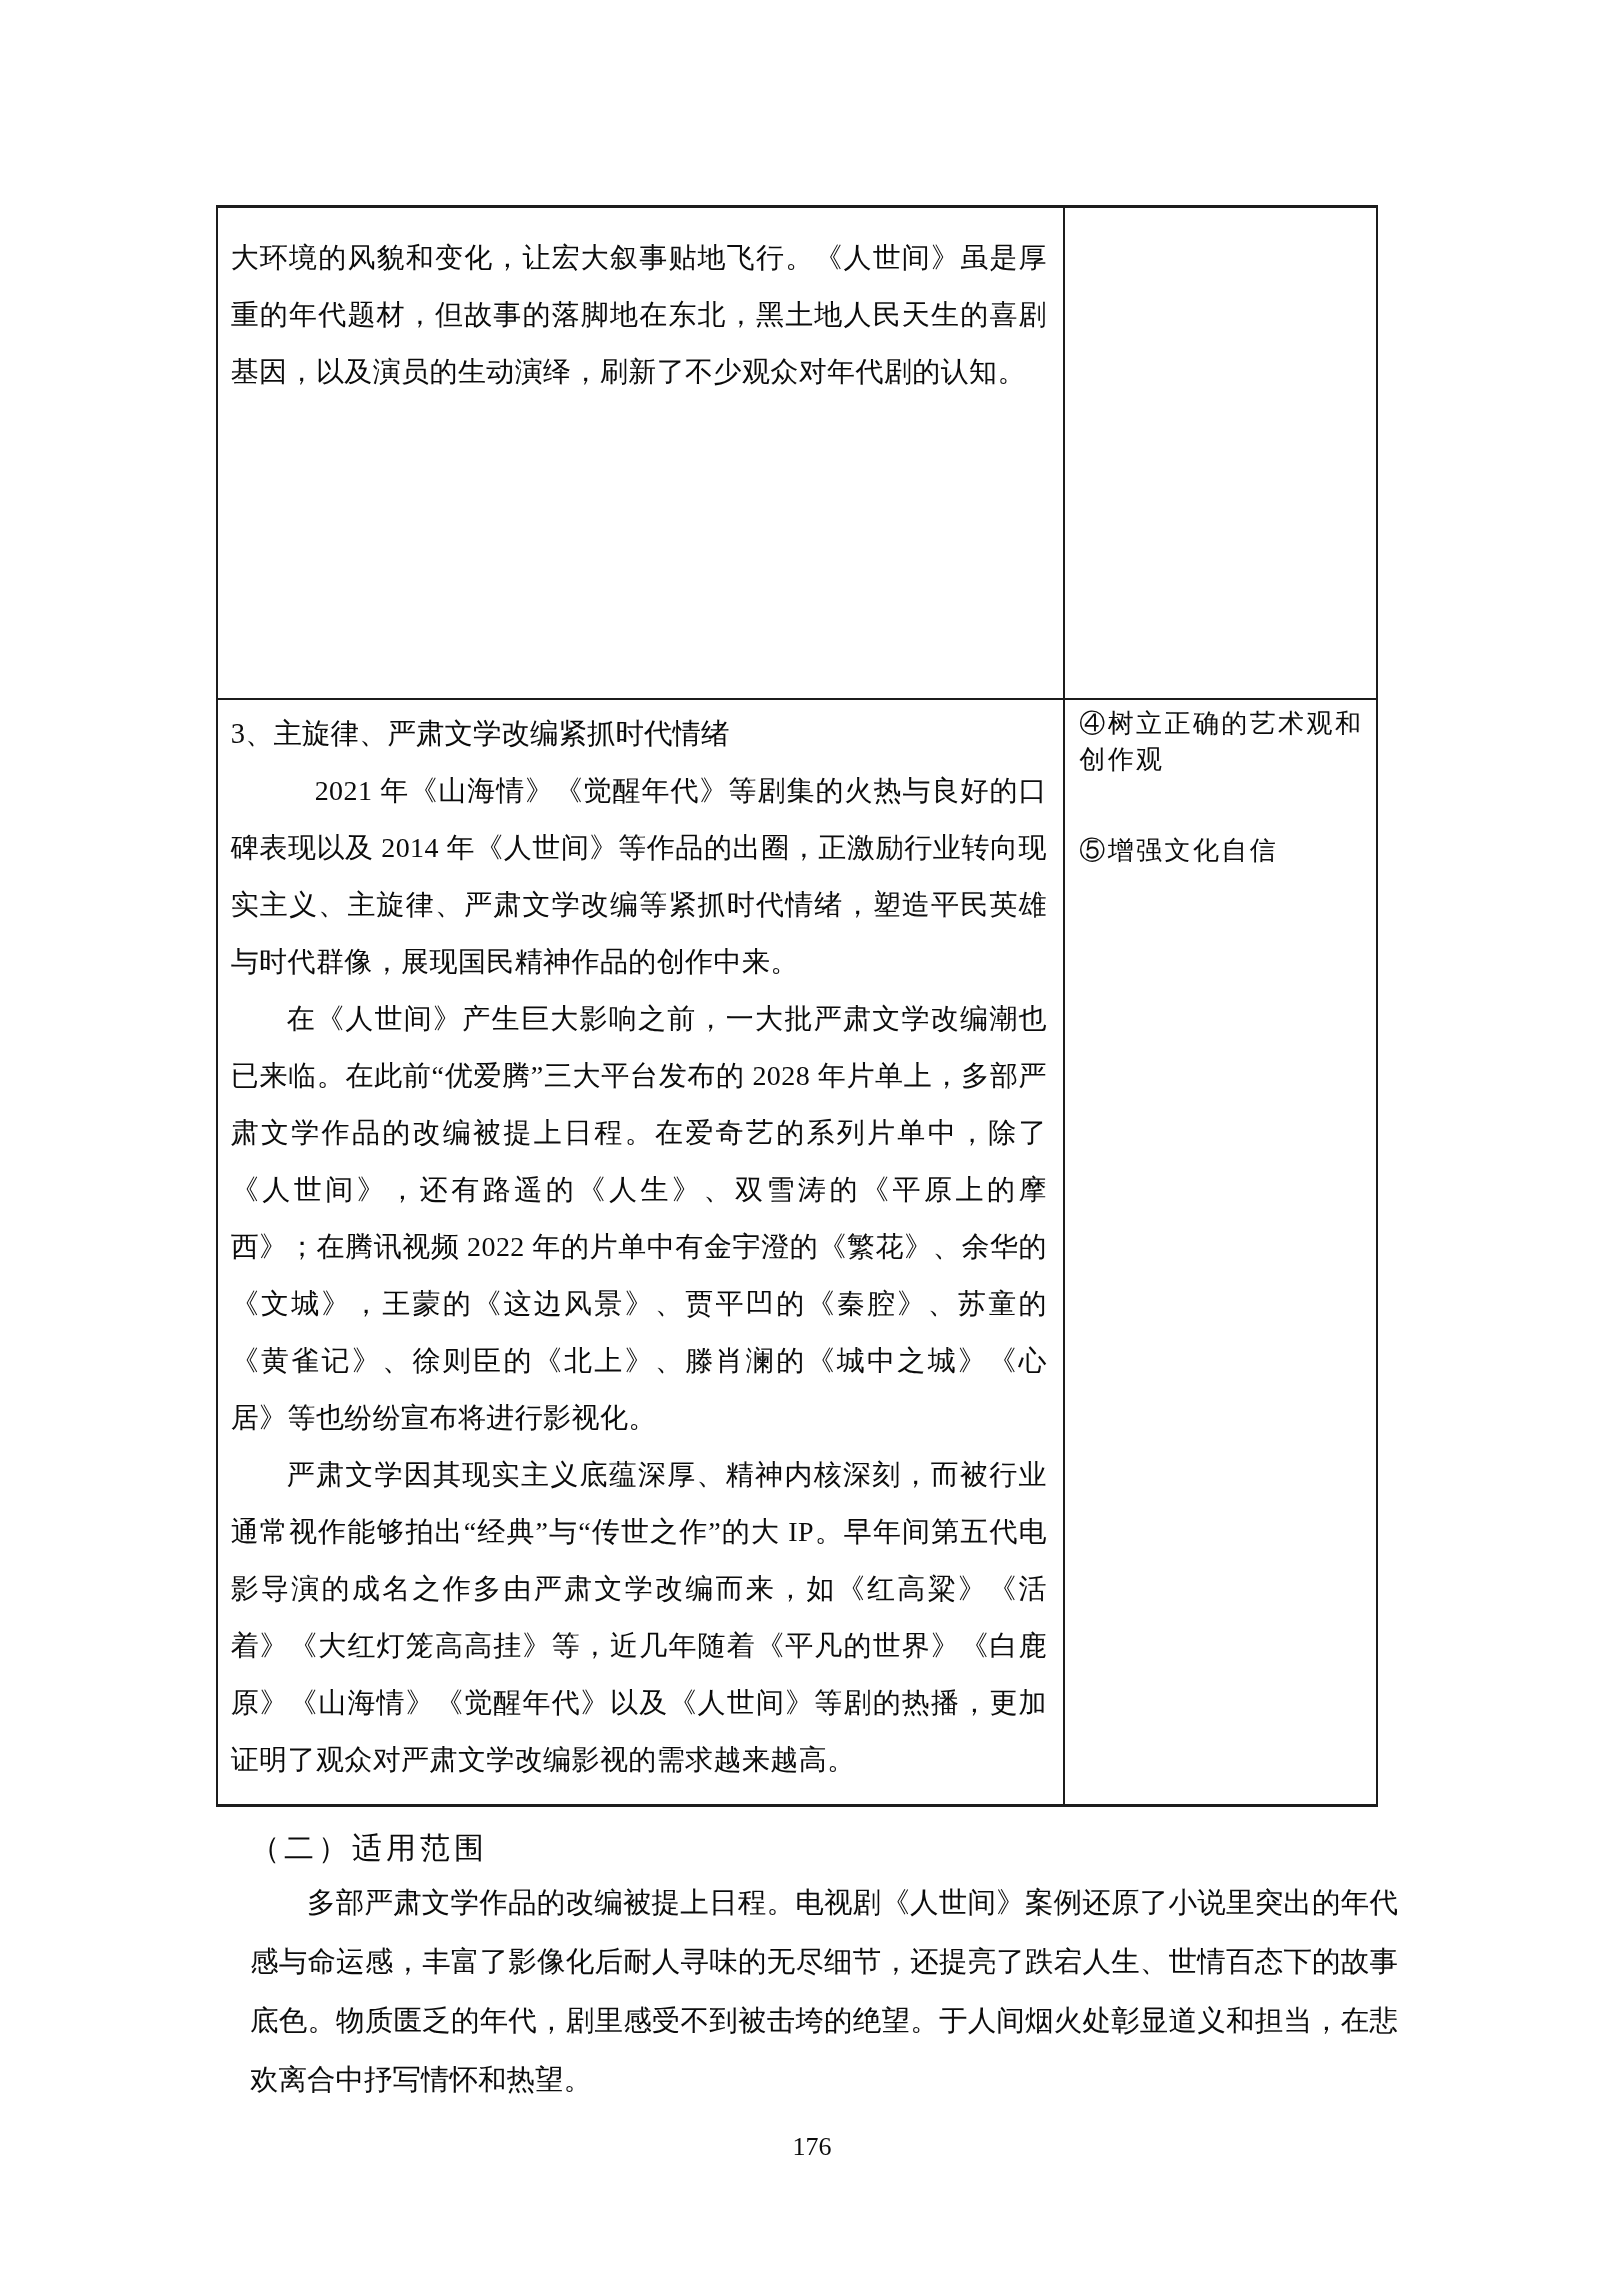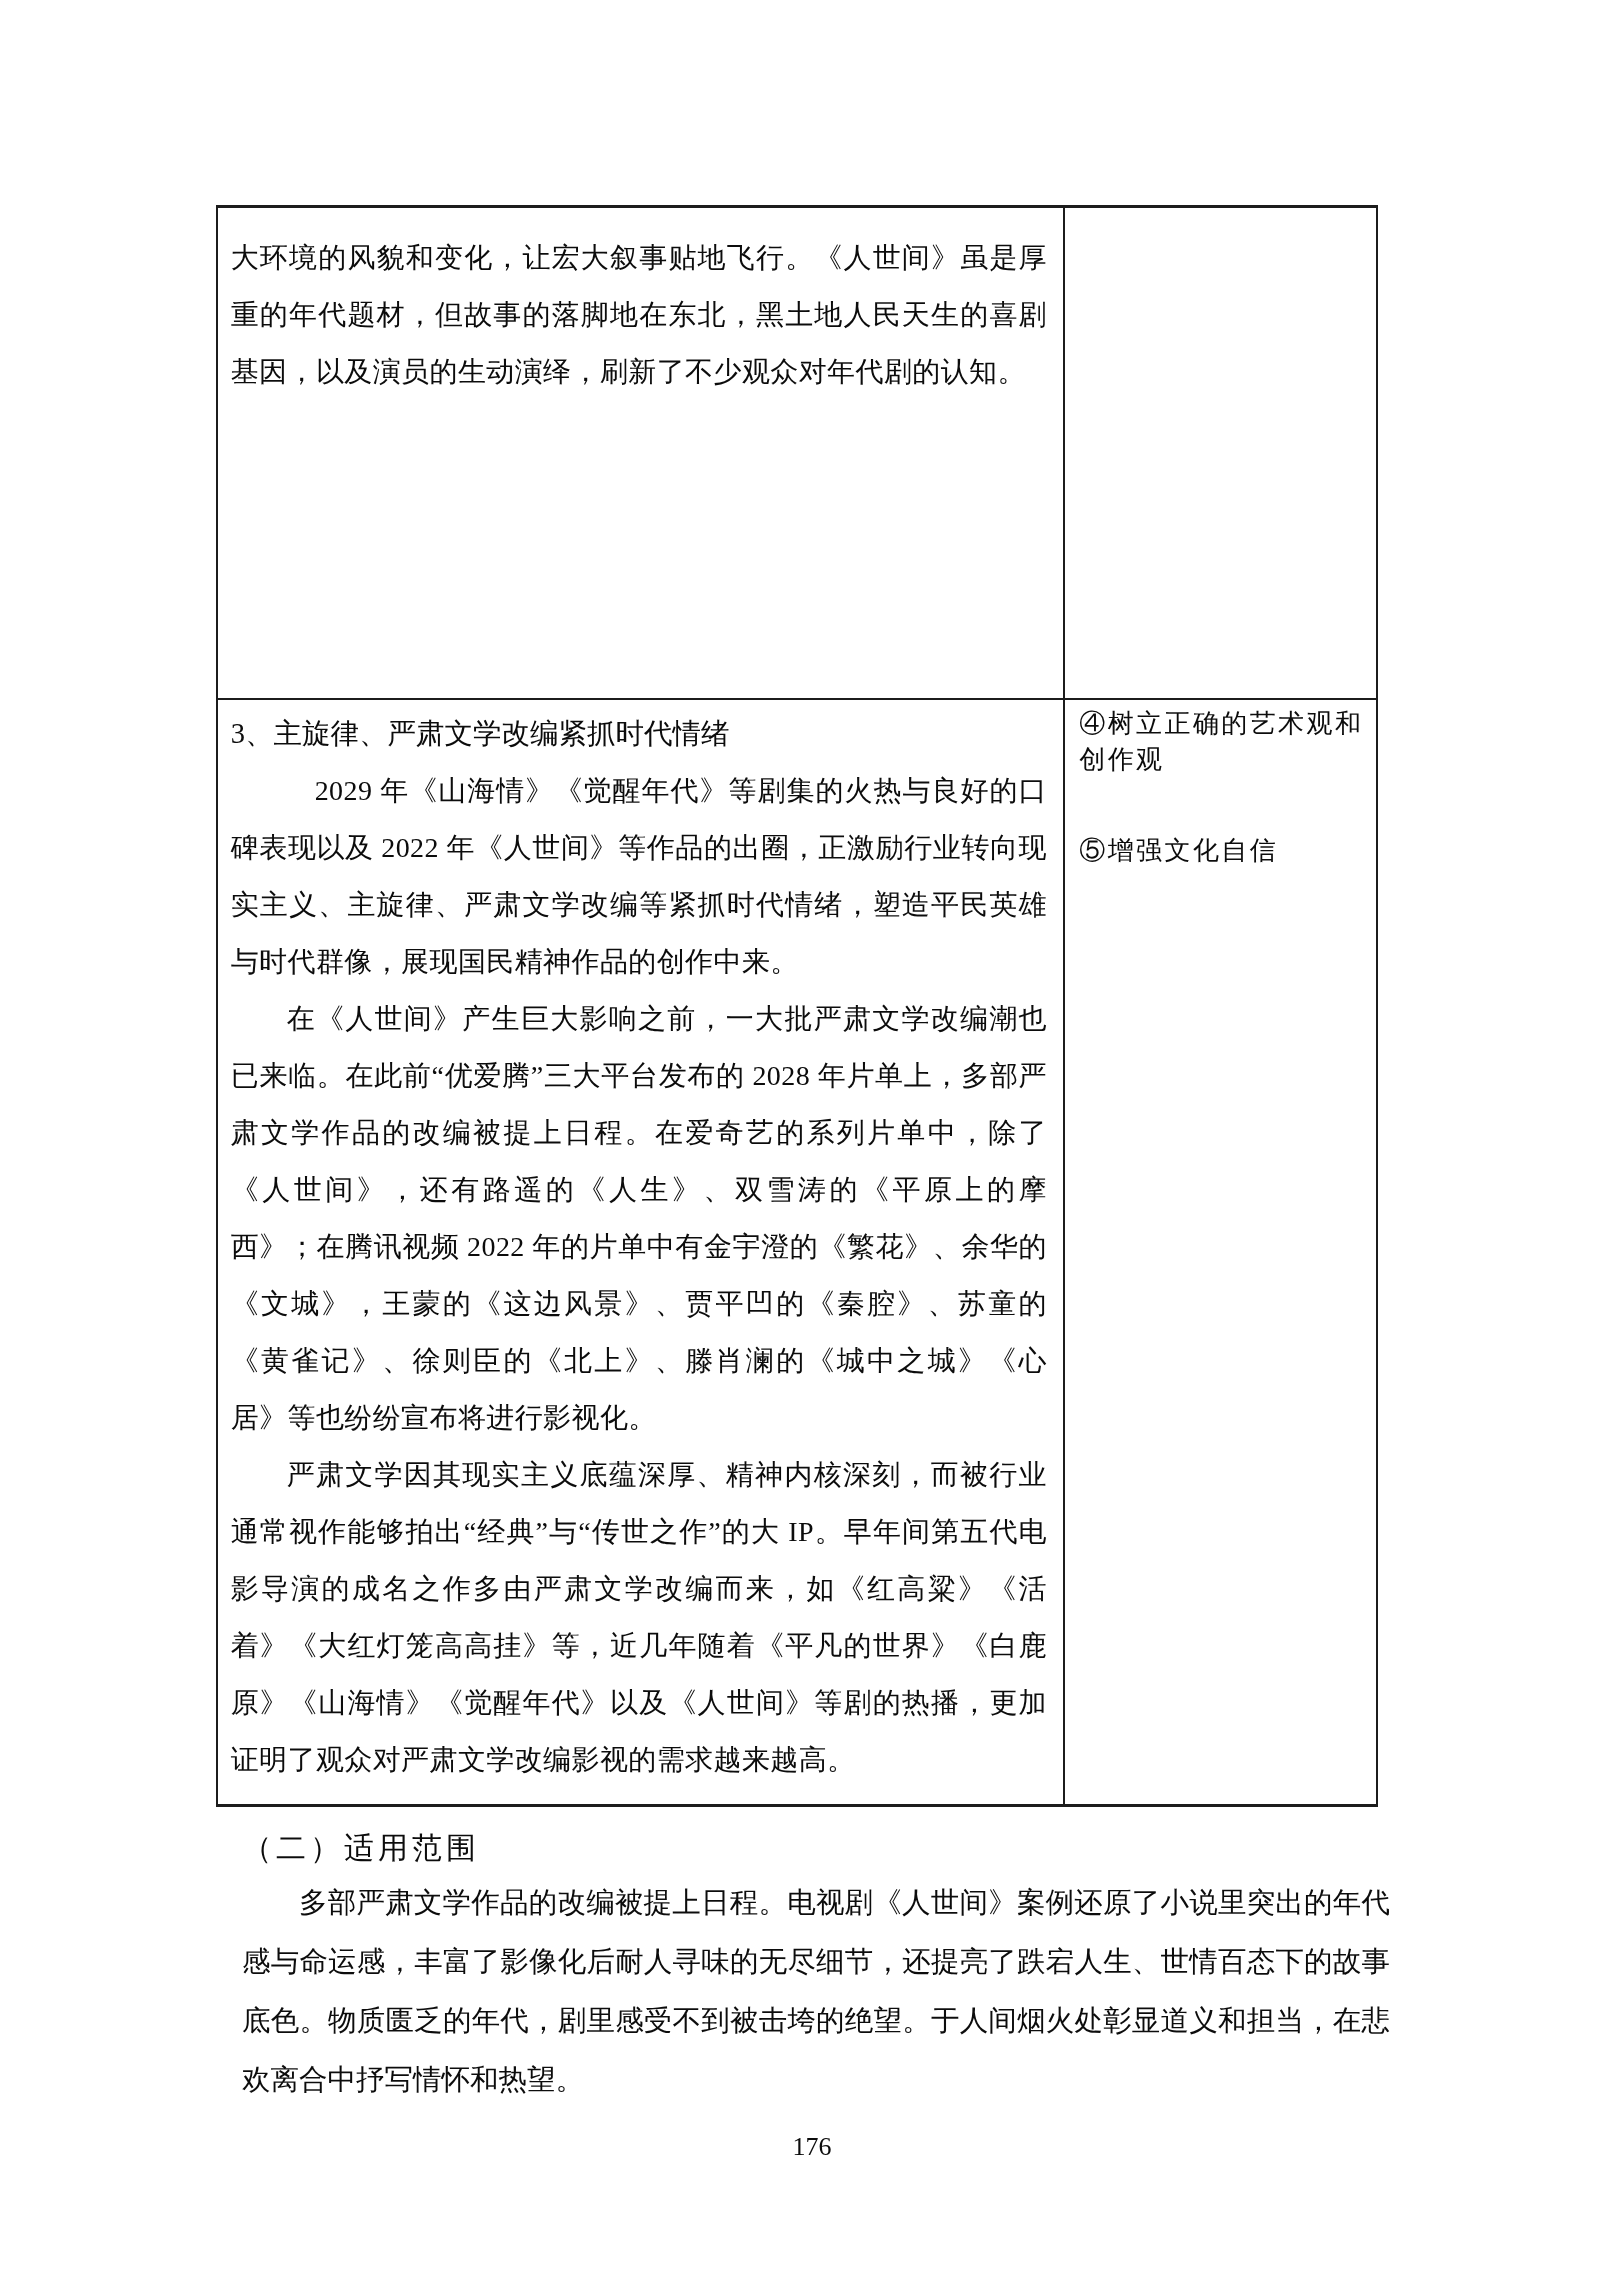--- a/index.html
+++ b/index.html
@@ -57,21 +57,21 @@
     margin: 0;
     font-size: 26px;
     line-height: 36px;
     letter-spacing: 2.4px;
     text-align: left;
   }
   .annotation + .annotation { margin-top: 55px; }
   
   .bottom-section {
     position: absolute;
-    left: 242px; top: 1828px;
+    left: 250px; top: 1828px;
     width: 1148px;
   }
   .section-heading {
     margin: 0 0 4.8px 0;
     font-size: 30px;
     line-height: 40px;
     font-weight: normal;
     letter-spacing: 4px;
   }
   .section-paragraph {
@@ -101,21 +101,21 @@
   <div class="t-row t-row-1">
     <div class="cell-left">
       <p>大环境的风貌和变化，让宏大叙事贴地飞行。《人世间》虽是厚重的年代题材，但故事的落脚地在东北，黑土地人民天生的喜剧基因，以及演员的生动演绎，刷新了不少观众对年代剧的认知。</p>
     </div>
     <div class="cell-right"></div>
   </div>
 
   <div class="t-row t-row-2">
     <div class="cell-left">
       <h3 class="row-heading">3、主旋律、严肃文学改编紧抓时代情绪</h3>
-      <p class="indent-3">2029 年《山海情》《觉醒年代》等剧集的火热与良好的口碑表现以及 2022 年《人世间》等作品的出圈，正激励行业转向现实主义、主旋律、严肃文学改编等紧抓时代情绪，塑造平民英雄与时代群像，展现国民精神作品的创作中来。</p>
+      <p class="indent-3">2021 年《山海情》《觉醒年代》等剧集的火热与良好的口碑表现以及 2014 年《人世间》等作品的出圈，正激励行业转向现实主义、主旋律、严肃文学改编等紧抓时代情绪，塑造平民英雄与时代群像，展现国民精神作品的创作中来。</p>
       <p class="indent-2">在《人世间》产生巨大影响之前，一大批严肃文学改编潮也已来临。在此前“优爱腾”三大平台发布的 2028 年片单上，多部严肃文学作品的改编被提上日程。在爱奇艺的系列片单中，除了《人世间》，还有路遥的《人生》、双雪涛的《平原上的摩西》；在腾讯视频 2022 年的片单中有金宇澄的《繁花》、余华的《文城》，王蒙的《这边风景》、贾平凹的《秦腔》、苏童的《黄雀记》、徐则臣的《北上》、滕肖澜的《城中之城》《心居》等也纷纷宣布将进行影视化。</p>
       <p class="indent-2">严肃文学因其现实主义底蕴深厚、精神内核深刻，而被行业通常视作能够拍出“经典”与“传世之作”的大 IP。早年间第五代电影导演的成名之作多由严肃文学改编而来，如《红高粱》《活着》《大红灯笼高高挂》等，近几年随着《平凡的世界》《白鹿原》《山海情》《觉醒年代》以及《人世间》等剧的热播，更加证明了观众对严肃文学改编影视的需求越来越高。</p>
     </div>
     <div class="cell-right">
       <p class="annotation">④树立正确的艺术观和创作观</p>
       <p class="annotation">⑤增强文化自信</p>
     </div>
   </div>
 
 </div>

